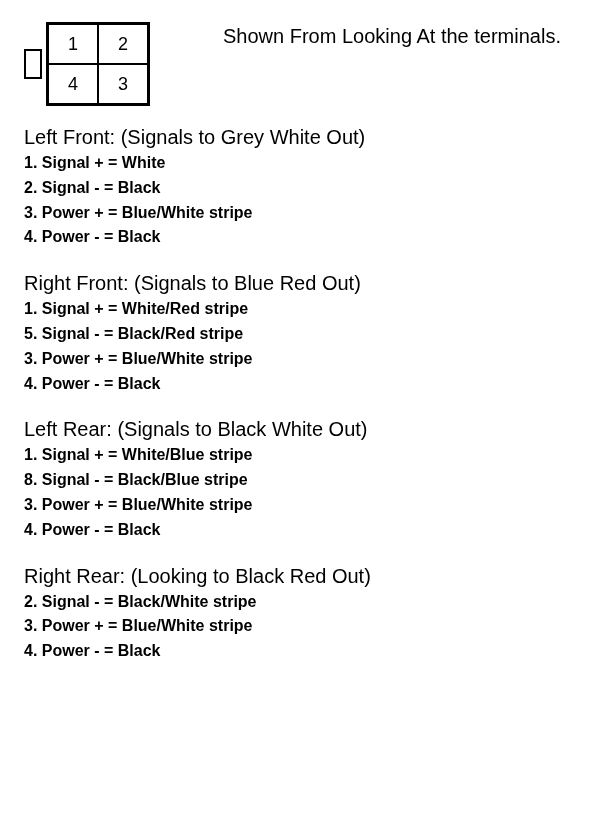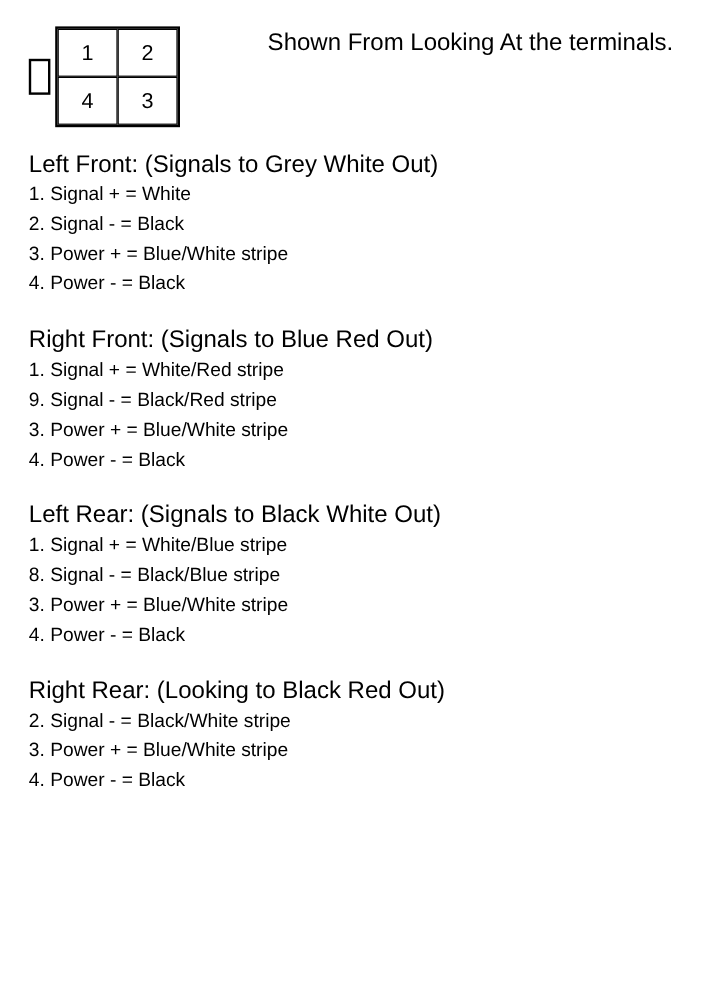--- a/index.html
+++ b/index.html
@@ -68,20 +68,21 @@
 
     .section-title {
       font-size: 20px;
       font-weight: normal;
       margin-bottom: 2px;
     }
 
     .section-list {
       list-style: none;
       padding-left: 0;
+      font-weight: bold;
     }
 
     .section-list li {
       font-size: 16px;
       line-height: 1.55;
     }
   </style>
 </head>
 <body>
 
@@ -105,21 +106,21 @@
         <li>1. Signal + = White</li>
         <li>2. Signal - = Black</li>
         <li>3. Power + = Blue/White stripe</li>
         <li>4. Power - = Black</li>
       </ul>
     </div>
     <div class="section">
       <p class="section-title">Right Front: (Signals to Blue Red Out)</p>
       <ul class="section-list">
         <li>1. Signal + = White/Red stripe</li>
-        <li>9. Signal - = Black/Red stripe</li>
+        <li>5. Signal - = Black/Red stripe</li>
         <li>3. Power + = Blue/White stripe</li>
         <li>4. Power - = Black</li>
       </ul>
     </div>
     <div class="section">
       <p class="section-title">Left Rear: (Signals to Black White Out)</p>
       <ul class="section-list">
         <li>1. Signal + = White/Blue stripe</li>
         <li>8. Signal - = Black/Blue stripe</li>
         <li>3. Power + = Blue/White stripe</li>

